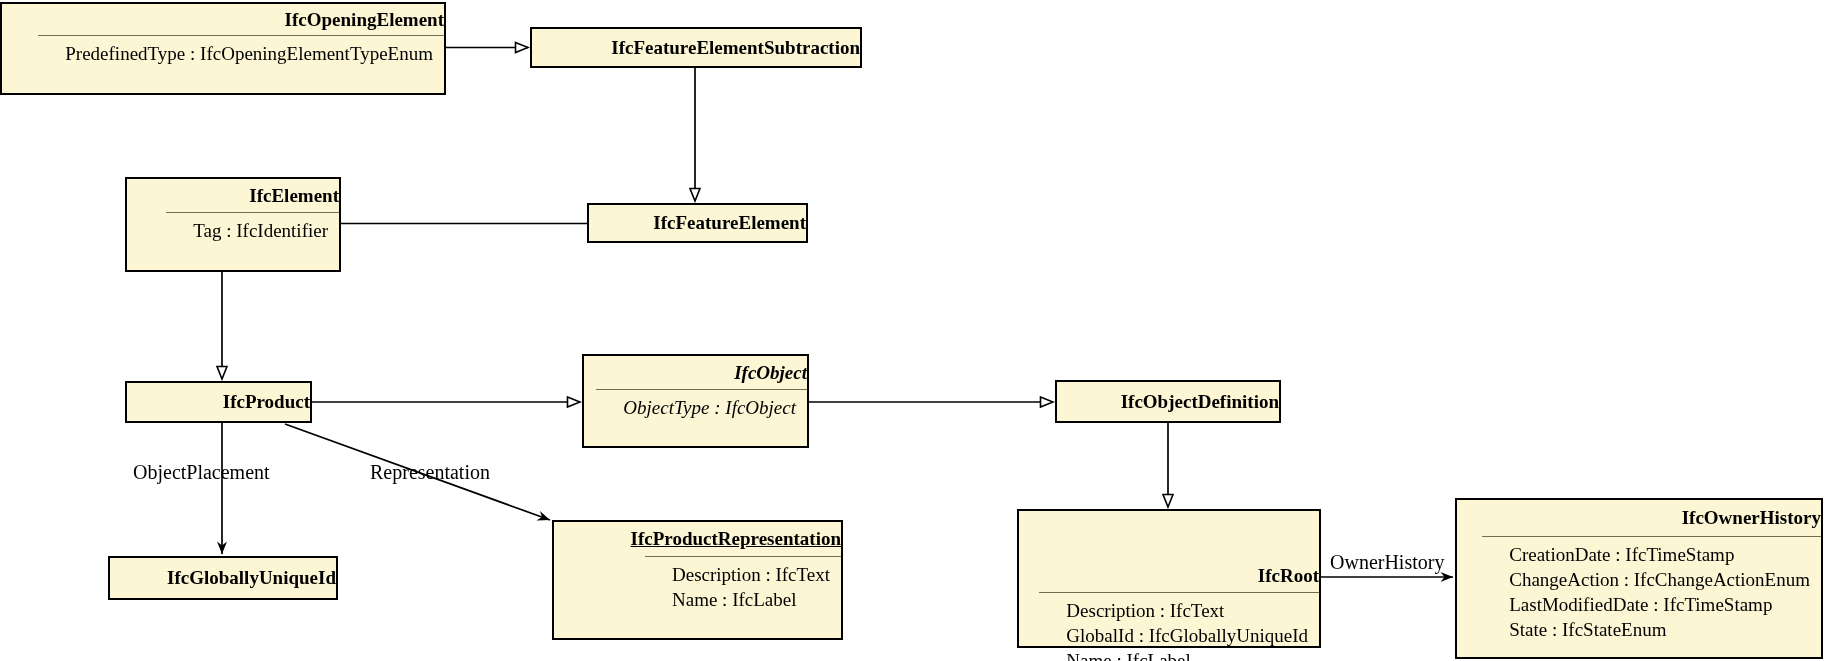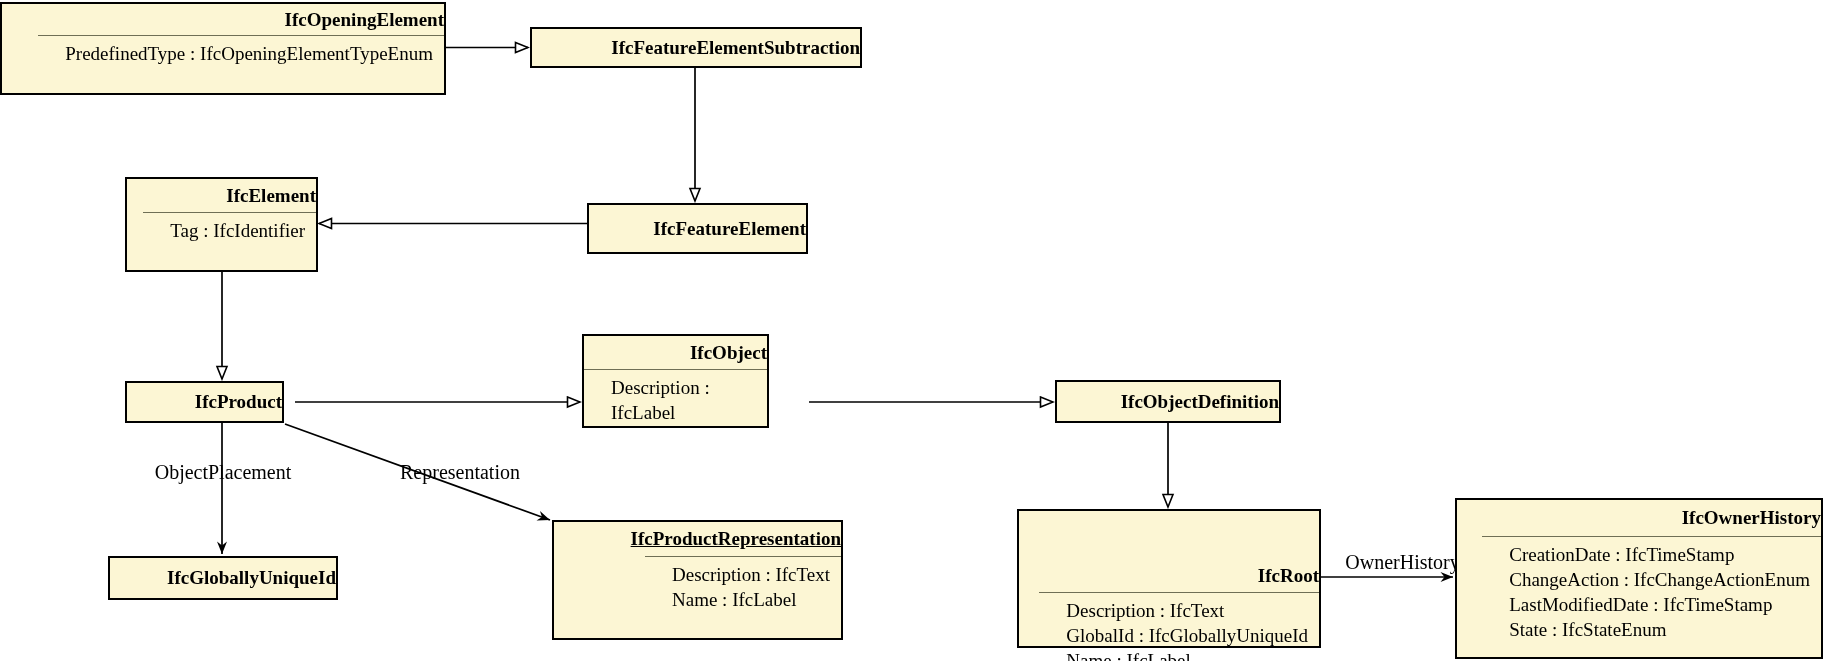--- a/index.html
+++ b/index.html
@@ -51,21 +51,21 @@
     line-height: 25px;
     padding: 5px 11px 4px 27px;
   }
   .c-empty {
     border-top: 1.5px solid #6f6f55;
     flex: 0 0 auto;
   }
   .edge-label {
     position: absolute;
     font-size: 20px;
-    text-align: center;
+    text-align: left;
     white-space: nowrap;
     line-height: 22px;
   }
 </style>
 </head>
 <body>
 
 <div id="canvas">
 
   <svg id="edges" width="1825" height="661" viewBox="0 0 1825 661" xmlns="http://www.w3.org/2000/svg">
@@ -100,40 +100,40 @@
     <div class="c-attrs">
       <div>PredefinedType : IfcOpeningElementTypeEnum</div>
     </div>
     <div class="c-empty" style="height:16px;"></div>
   </div>
 
   <div class="uml-node" style="left:530px; top:27px; width:332px; height:41px;">
     <div class="c-title">IfcFeatureElementSubtraction</div>
   </div>
 
-  <div class="uml-node" style="left:125px; top:177px; width:193px; height:95px;">
+  <div class="uml-node" style="left:125px; top:177px; width:216px; height:95px;">
     <div class="c-title fixed" style="height:33px;">IfcElement</div>
     <div class="c-attrs">
       <div>Tag : IfcIdentifier</div>
     </div>
     <div class="c-empty" style="height:16px;"></div>
   </div>
 
-  <div class="uml-node" style="left:587px; top:203px; width:221px; height:51px;">
+  <div class="uml-node" style="left:587px; top:203px; width:221px; height:40px;">
     <div class="c-title">IfcFeatureElement</div>
   </div>
 
-  <div class="uml-node" style="left:125px; top:381px; width:159px; height:42px;">
+  <div class="uml-node" style="left:125px; top:381px; width:187px; height:42px;">
     <div class="c-title">IfcProduct</div>
   </div>
 
-  <div class="uml-node" style="left:582px; top:334px; width:187px; height:94px;">
+  <div class="uml-node" style="left:582px; top:354px; width:227px; height:94px;font-style:italic;">
     <div class="c-title fixed" style="height:33px;">IfcObject</div>
     <div class="c-attrs">
-      <div>Description : IfcLabel</div>
+      <div>ObjectType : IfcObject</div>
     </div>
     <div class="c-empty" style="height:17px;"></div>
   </div>
 
   <div class="uml-node" style="left:1055px; top:380px; width:226px; height:43px;">
     <div class="c-title">IfcObjectDefinition</div>
   </div>
 
   <div class="uml-node" style="left:108px; top:556px; width:230px; height:44px;">
     <div class="c-title">IfcGloballyUniqueId</div>

